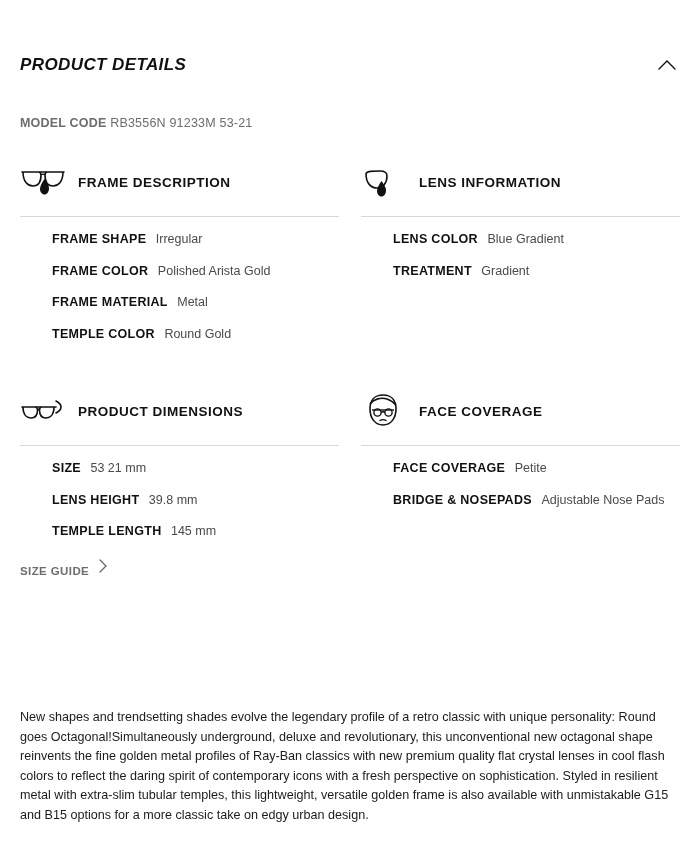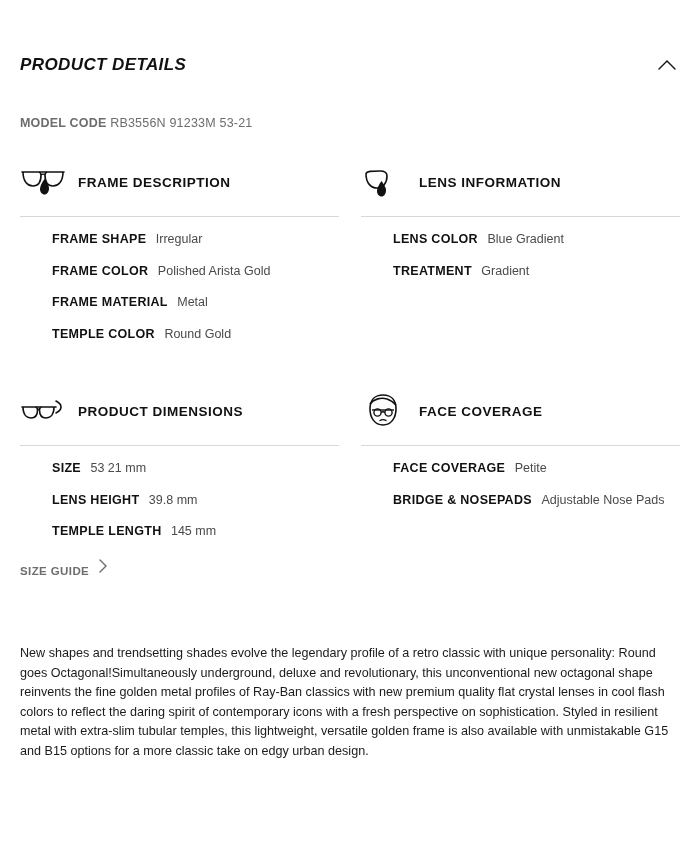--- a/index.html
+++ b/index.html
@@ -116,21 +116,21 @@
     font-weight: bold;
     letter-spacing: 0.4px;
     color: #6d6d6d;
   }
 
   
   .description {
     position: absolute;
     left: 20px;
     right: 20px;
-    top: 644px;
+    top: 708px;
     font-size: 12.6px;
     line-height: 19.5px;
     color: #1b1b1b;
     text-align: left;
   }
 
   
   .row2 { margin-top: 22px; }
 </style>
 </head>

